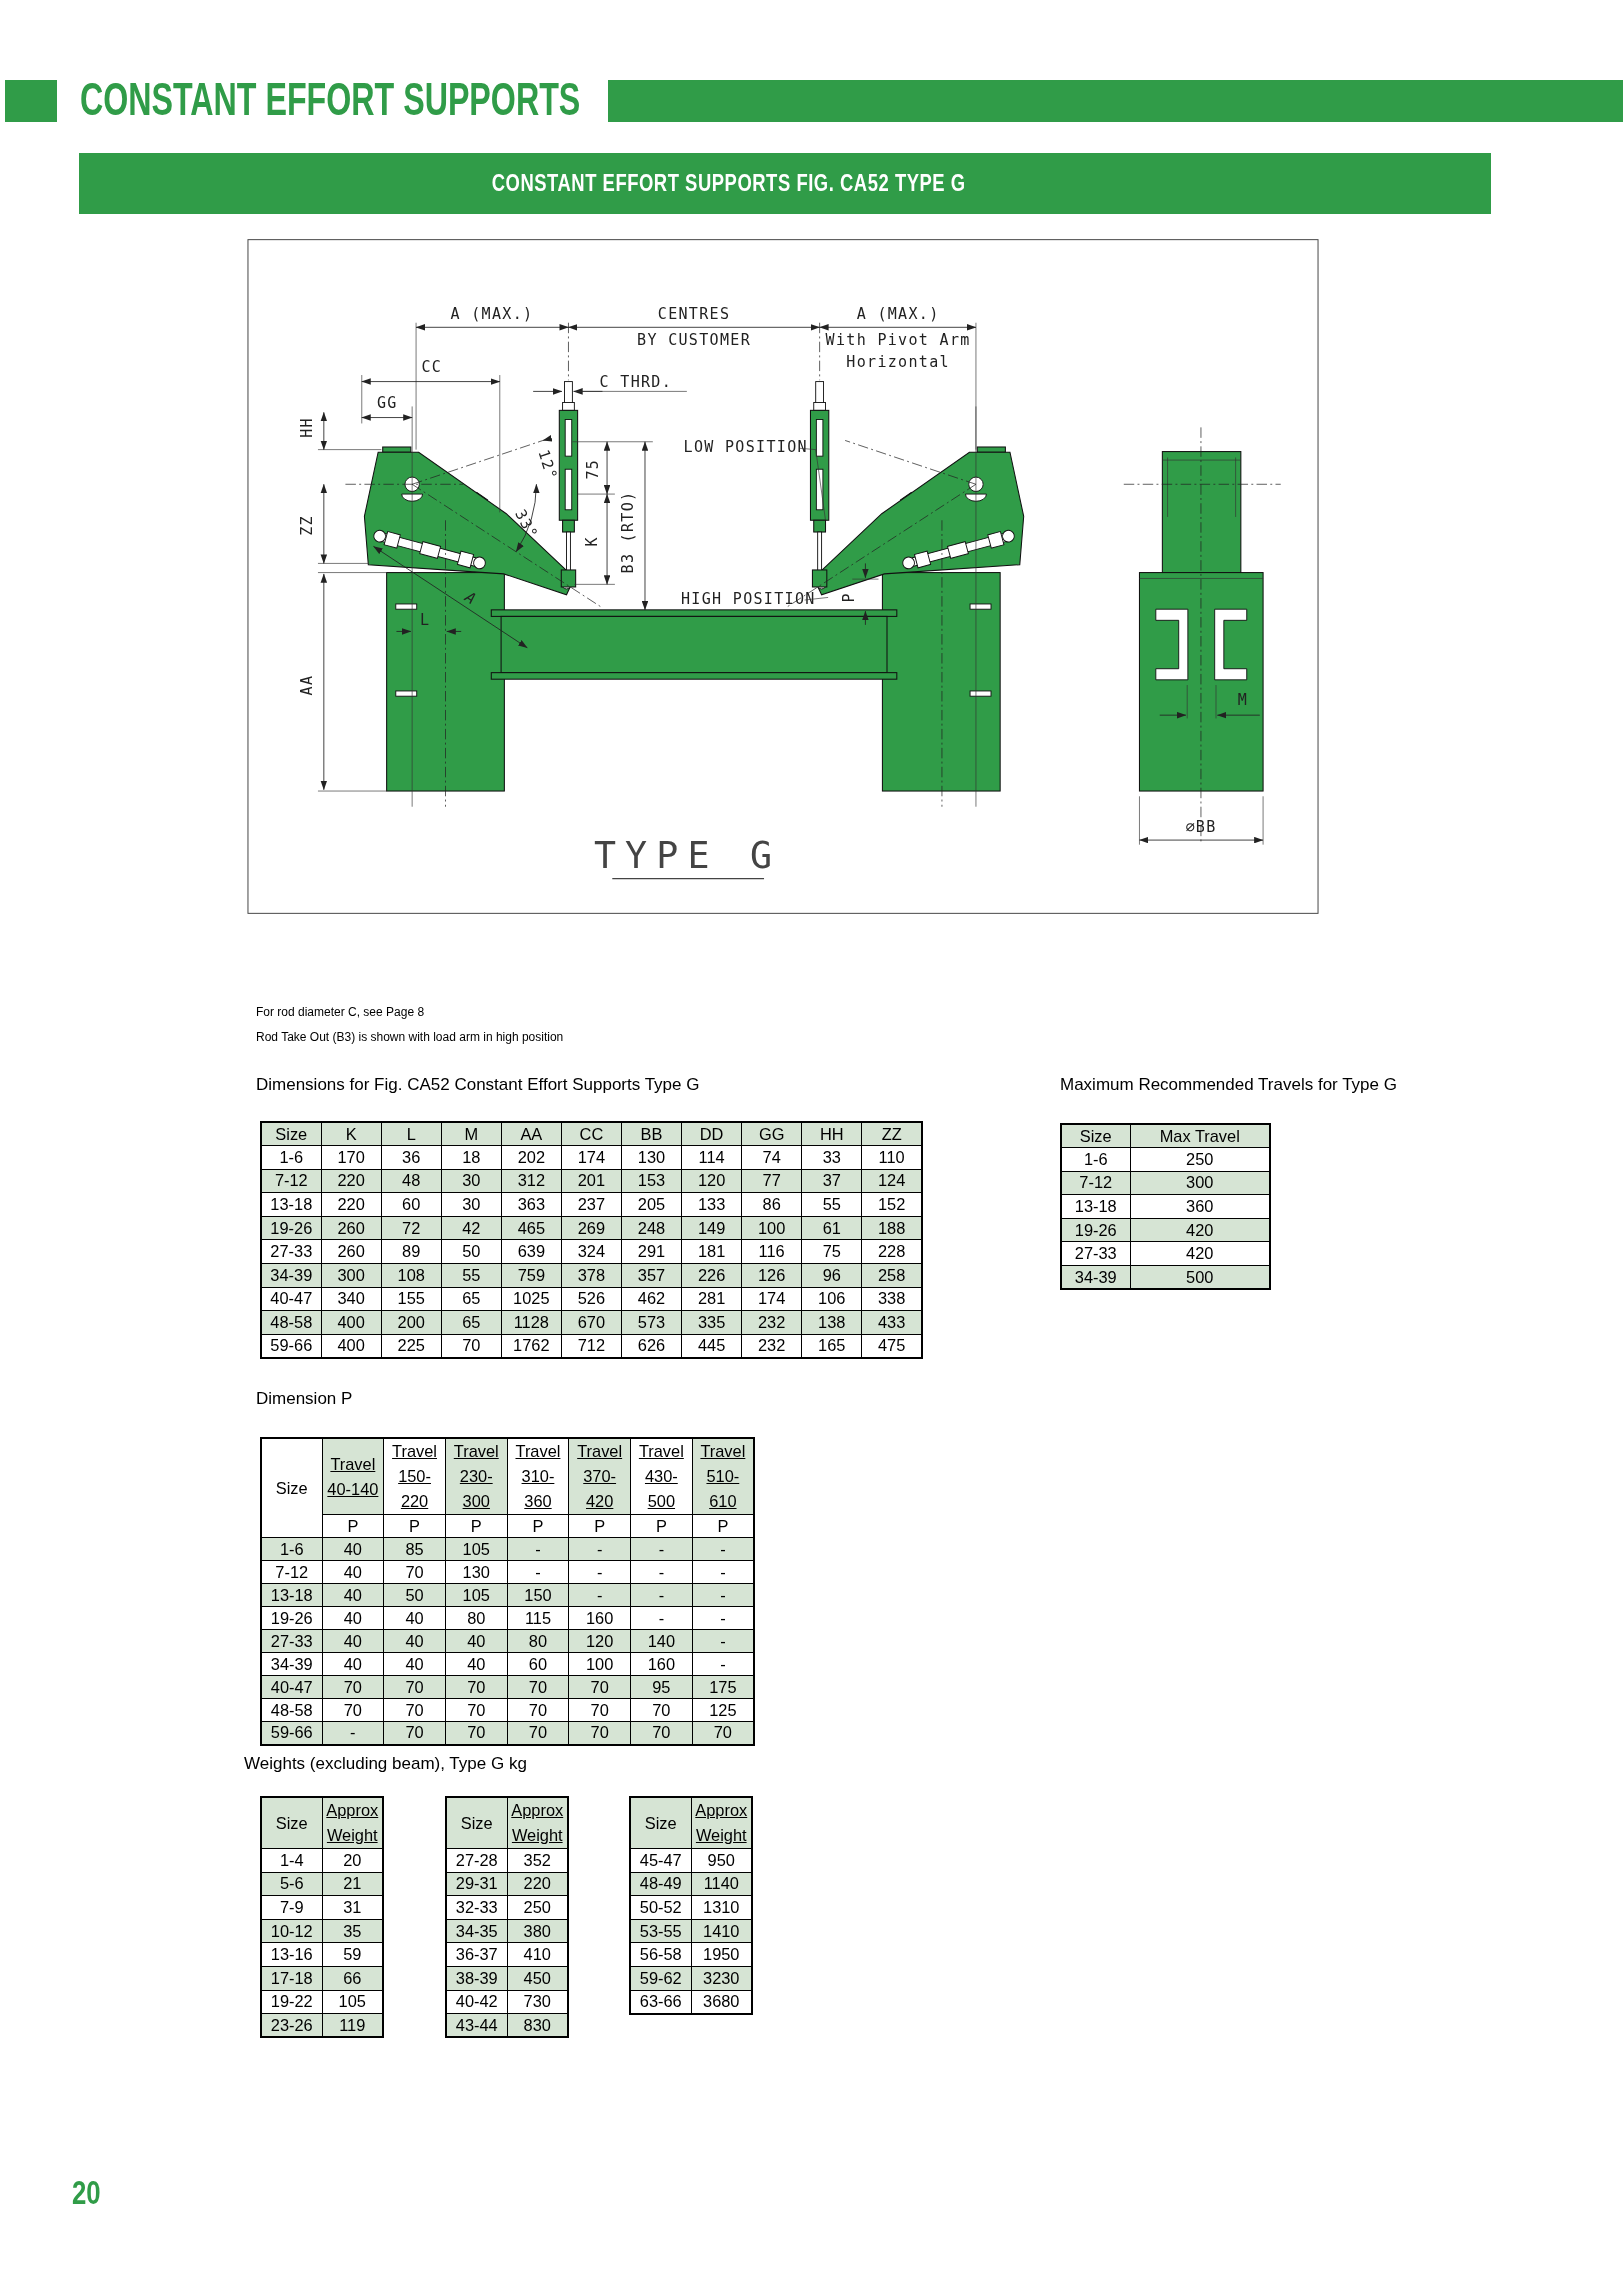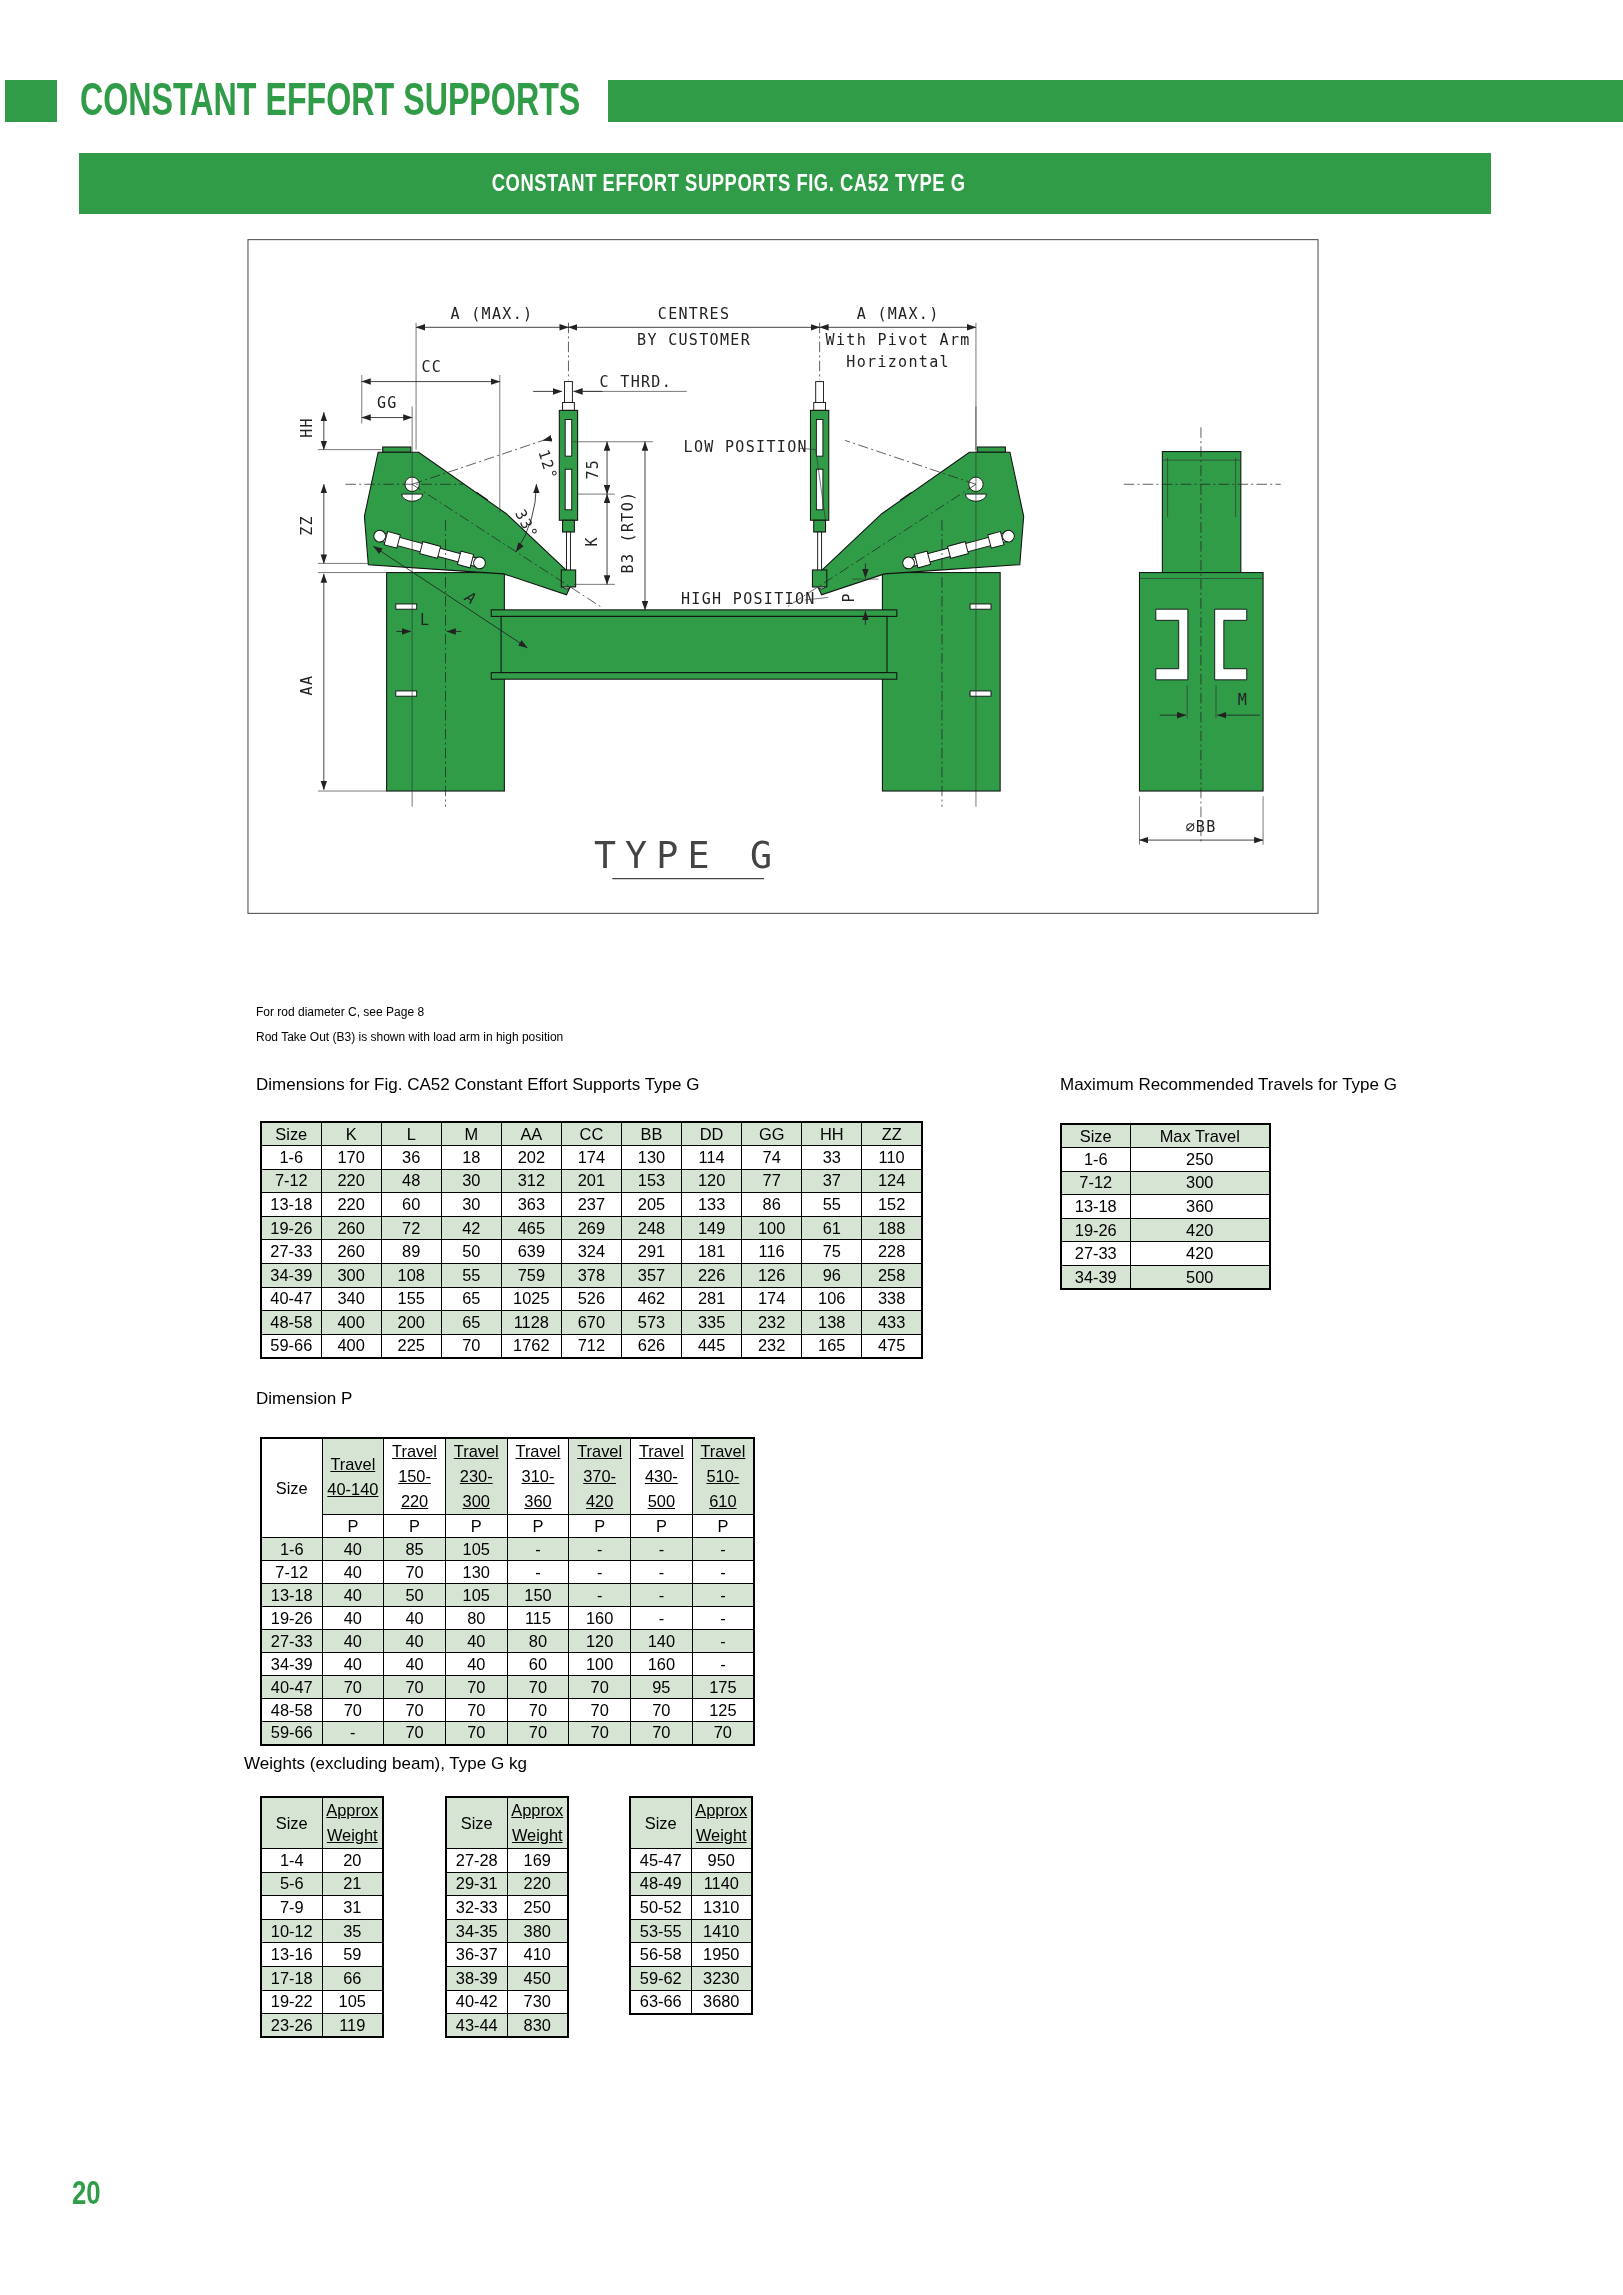--- a/index.html
+++ b/index.html
@@ -642,21 +642,21 @@
     <thead>
         <tr>
       <th class="hdr">Size</th>
       <th class="hdr pre">Approx
 Weight</th>
     </tr>
       </thead>
     <tbody>
         <tr class="w">
           <td>27-28</td>
-          <td>169</td>
+          <td>352</td>
         </tr>
         <tr class="g">
           <td>29-31</td>
           <td>220</td>
         </tr>
         <tr class="w">
           <td>32-33</td>
           <td>250</td>
         </tr>
         <tr class="g">

